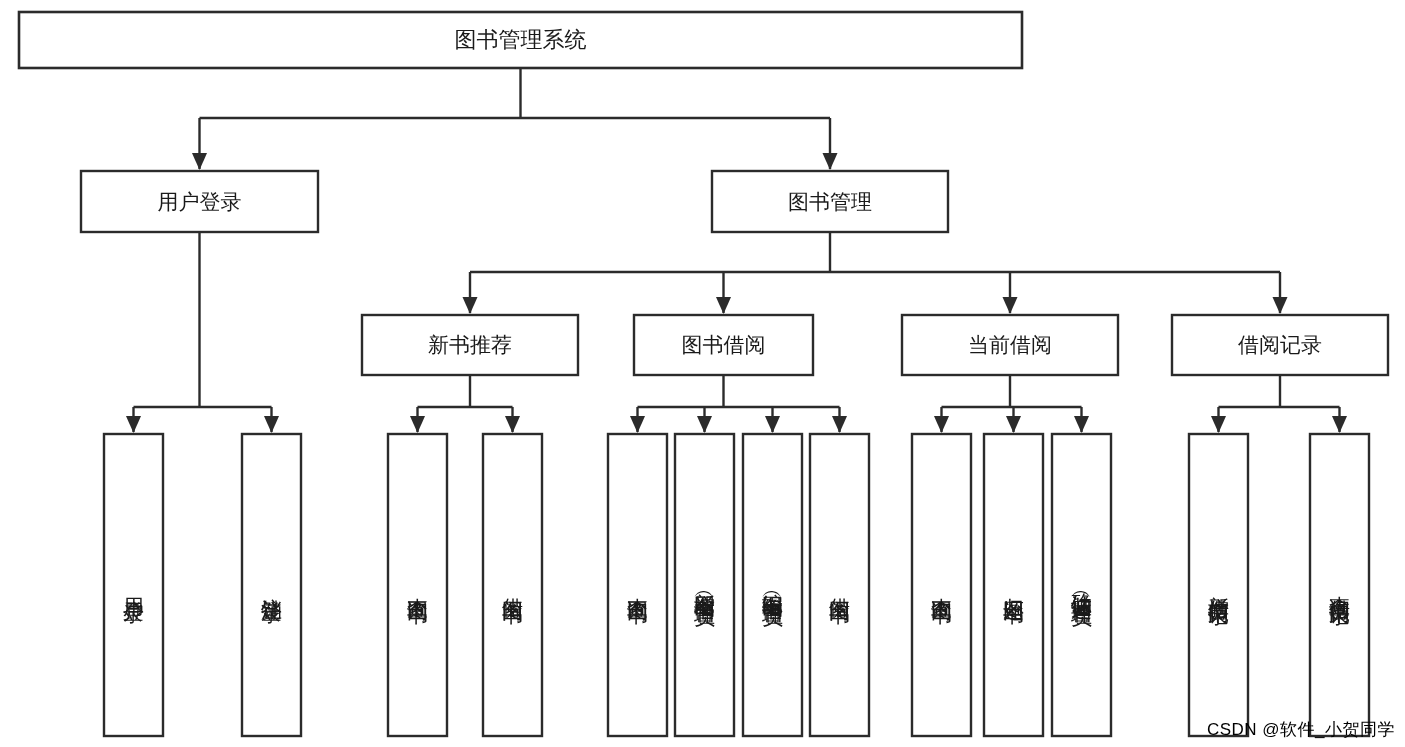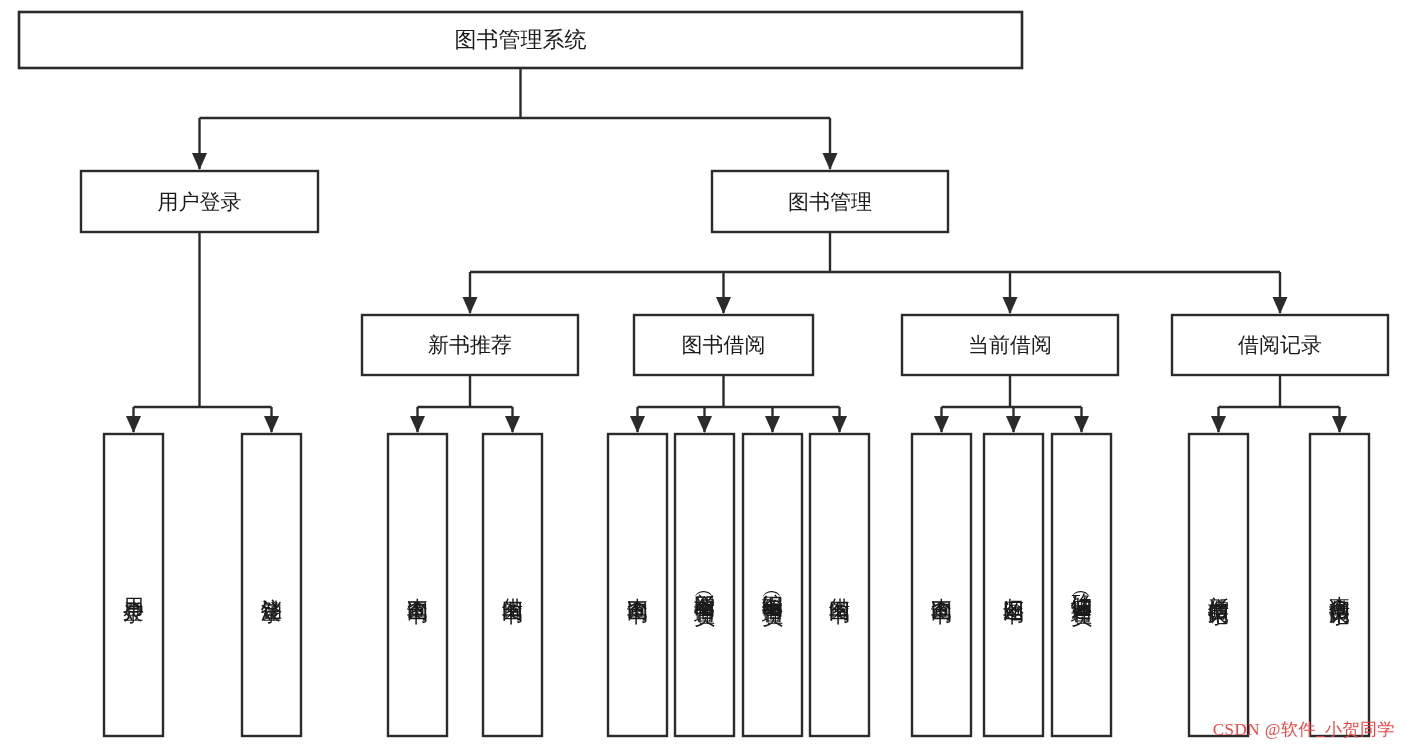--- a/index.html
+++ b/index.html
@@ -71,23 +71,23 @@
     line-height: 1.05;
     letter-spacing: 2px;
     color: #1a1a1a;
     white-space: nowrap;
     pointer-events: none;
   }
   .watermark {
     position: absolute;
     right: 10px;
     bottom: 6px;
-    font-family: Liberation Serif, serif;
+    font-family: Liberation Sans, sans-serif;
     font-size: 17px;
-    color: #ef4444;
+    color: #000000;
     letter-spacing: 0.5px;
     white-space: nowrap;
   }
 </style>
 </head>
 <body>
 
 <div id="diagram-root">
 
   <svg class="diagram-canvas" viewBox="0 0 1405 747">

